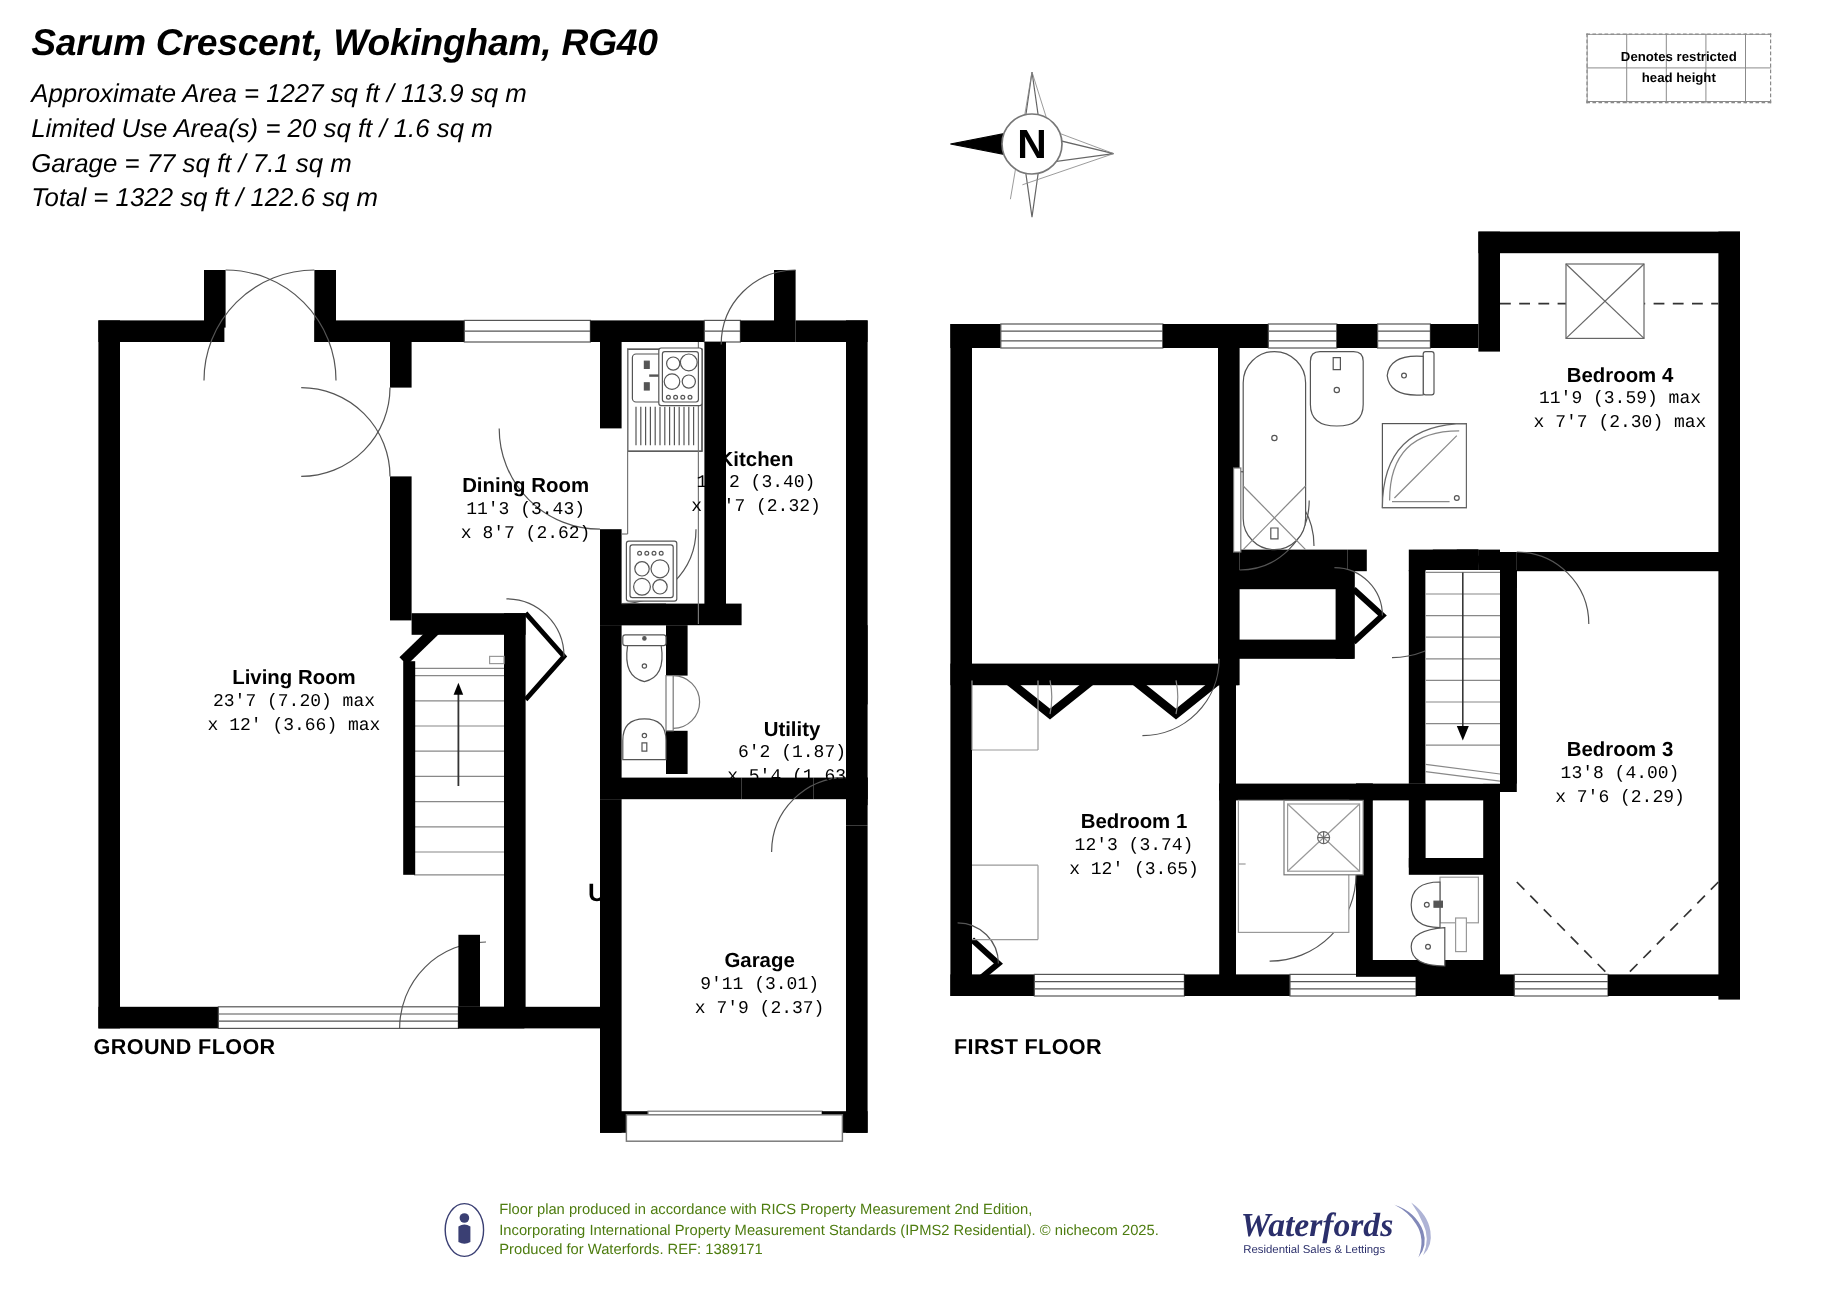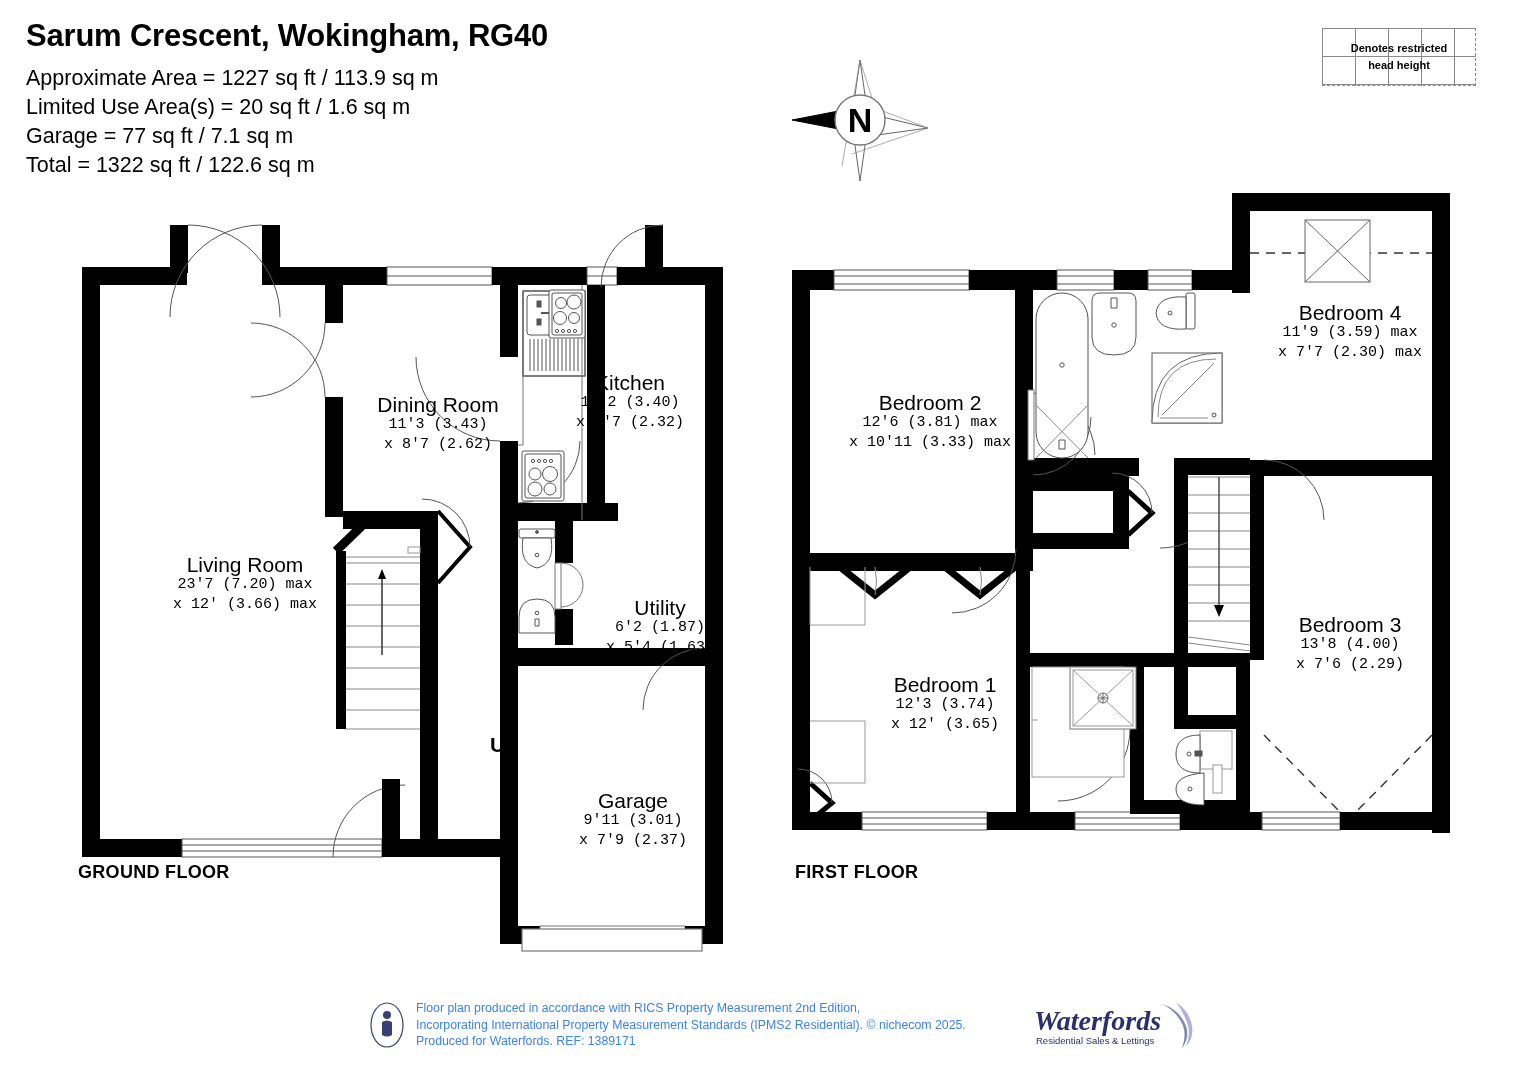--- a/index.html
+++ b/index.html
@@ -9,21 +9,21 @@
   }
   body {
     width: 1528px;
     height: 1080px;
     position: relative;
     font-family: "Liberation Sans", sans-serif;
     color: #000000;
     overflow: hidden;
   }
 
-  .header { position: absolute; left: 26px; top: 18px; }
+  .header { position: absolute; left: 26px; top: 18px; font-style: italic; }
   .title {
     font-size: 31px;
     font-weight: bold;
     letter-spacing: -0.2px;
     white-space: nowrap;
     margin: 0 0 10px 0;
   }
   .area-line {
     font-size: 21.5px;
     line-height: 29px;
@@ -71,33 +71,33 @@
   .plan { position: absolute; }
   #ground-plan { left: 60px; top: 185px; }
   #first-plan  { left: 770px; top: 175px; }
 
   .room-label {
     position: absolute;
     text-align: center;
     white-space: nowrap;
     transform: translateX(-50%);
   }
-  .room-name { font-size: 21px; font-weight: normal; line-height: 20px; }
+  .room-name { font-size: 17px; font-weight: bold; line-height: 20px; }
   .room-dim  { font-size: 15px; line-height: 20px; font-family: Liberation Mono, monospace; }
 
   .stair-word {
     position: absolute;
     font-size: 21px;
     font-weight: bold;
     transform: translateX(-50%);
   }
 
   .footer { position: absolute; left: 370px; top: 1000px; display: flex; align-items: center; }
   .footer-icon { width: 34px; height: 46px; margin-right: 12px; }
-  .footer-text { font-size: 12.3px; line-height: 16.5px; color: #3b82f6; white-space: nowrap; }
+  .footer-text { font-size: 12.3px; line-height: 16.5px; color: #4d7c0f; white-space: nowrap; }
   .brand { position: absolute; left: 1030px; top: 1000px; width: 180px; height: 52px; }
 </style>
 </head>
 <body>
 
 <div class="header">
   <div class="title">Sarum Crescent, Wokingham, RG40</div>
   <div class="area-line">Approximate Area = 1227 sq ft / 113.9 sq m</div>
   <div class="area-line">Limited Use Area(s) = 20 sq ft / 1.6 sq m</div>
   <div class="area-line">Garage = 77 sq ft / 7.1 sq m</div>
@@ -604,25 +604,20 @@
       <line x1="535" y1="45" x2="600" y2="107" stroke="#666"></line>
       <line x1="600" y1="45" x2="535" y2="107" stroke="#666"></line>
     </g>
 
     <g stroke="#333" fill="none">
       <line x1="494" y1="560" x2="570" y2="637" stroke-dasharray="9 7" stroke-width="1.4"></line>
       <line x1="662" y1="560" x2="586" y2="637" stroke-dasharray="9 7" stroke-width="1.4"></line>
     </g>
   </svg>
 
-  <div class="room-label" style="left:160px; top:218px;">
-    <div class="room-name">Bedroom 2</div>
-    <div class="room-dim">12'6 (3.81) max</div>
-    <div class="room-dim">x 10'11 (3.33) max</div>
-  </div>
   <div class="room-label" style="left:580px; top:128px;">
     <div class="room-name">Bedroom 4</div>
     <div class="room-dim">11'9 (3.59) max</div>
     <div class="room-dim">x 7'7 (2.30) max</div>
   </div>
   <div class="room-label" style="left:580px; top:440px;">
     <div class="room-name">Bedroom 3</div>
     <div class="room-dim">13'8 (4.00)</div>
     <div class="room-dim">x 7'6 (2.29)</div>
   </div>

